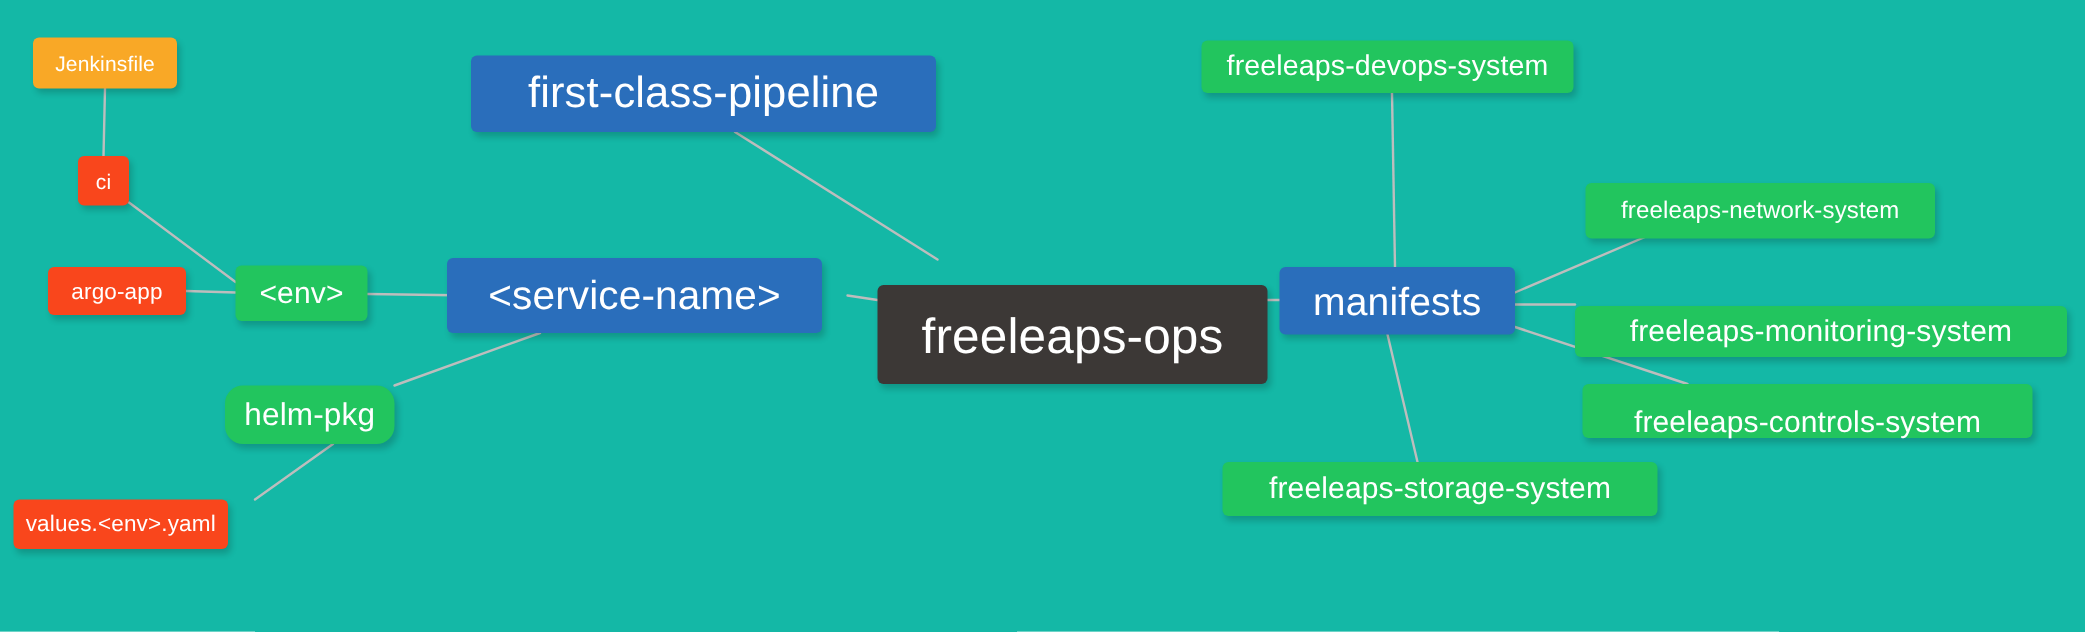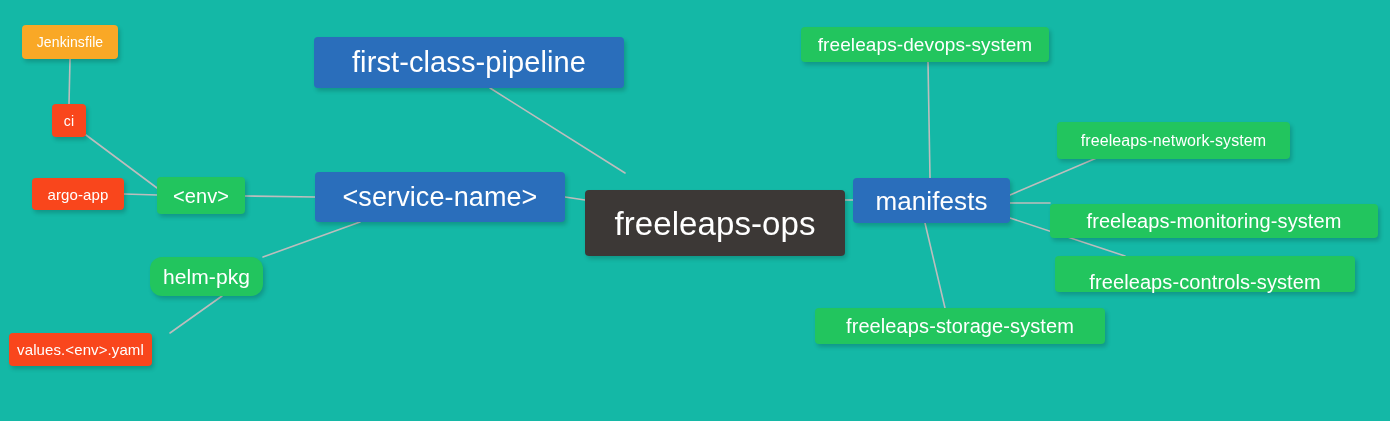--- a/index.html
+++ b/index.html
@@ -81,21 +81,21 @@
       </div>
       <div class="node" style="left: 150px; top: 257px; width: 113px; height: 39px; background: rgb(34, 197, 94); font-size: 21px; border-radius: 12px;">
         <span class="node-label">helm-pkg</span>
       </div>
       <div class="node" style="left: 9px; top: 333px; width: 143px; height: 33px; background: rgb(249, 70, 28); font-size: 15px;">
         <span class="node-label">values.&lt;env&gt;.yaml</span>
       </div>
       <div class="node" style="left: 314px; top: 37px; width: 310px; height: 51px; background: rgb(42, 110, 187); font-size: 29px;">
         <span class="node-label">first-class-pipeline</span>
       </div>
-      <div class="node" style="left: 315px; top: 172px; width: 250px; height: 50px; background: rgb(42, 110, 187); font-size: 27px;">
+      <div class="node" style="left: 298px; top: 172px; width: 250px; height: 50px; background: rgb(42, 110, 187); font-size: 27px;">
         <span class="node-label">&lt;service-name&gt;</span>
       </div>
       <div class="node" style="left: 585px; top: 173px; width: 260px; height: 66px; background: rgb(60, 56, 54); font-size: 33px; margin-top: 17px;">
         <span class="node-label">freeleaps-ops</span>
       </div>
       <div class="node" style="left: 853px; top: 178px; width: 157px; height: 45px; background: rgb(42, 110, 187); font-size: 26px;">
         <span class="node-label">manifests</span>
       </div>
       <div class="node" style="left: 801px; top: 27px; width: 248px; height: 35px; background: rgb(34, 197, 94); font-size: 19px;">
         <span class="node-label">freeleaps-devops-system</span>

